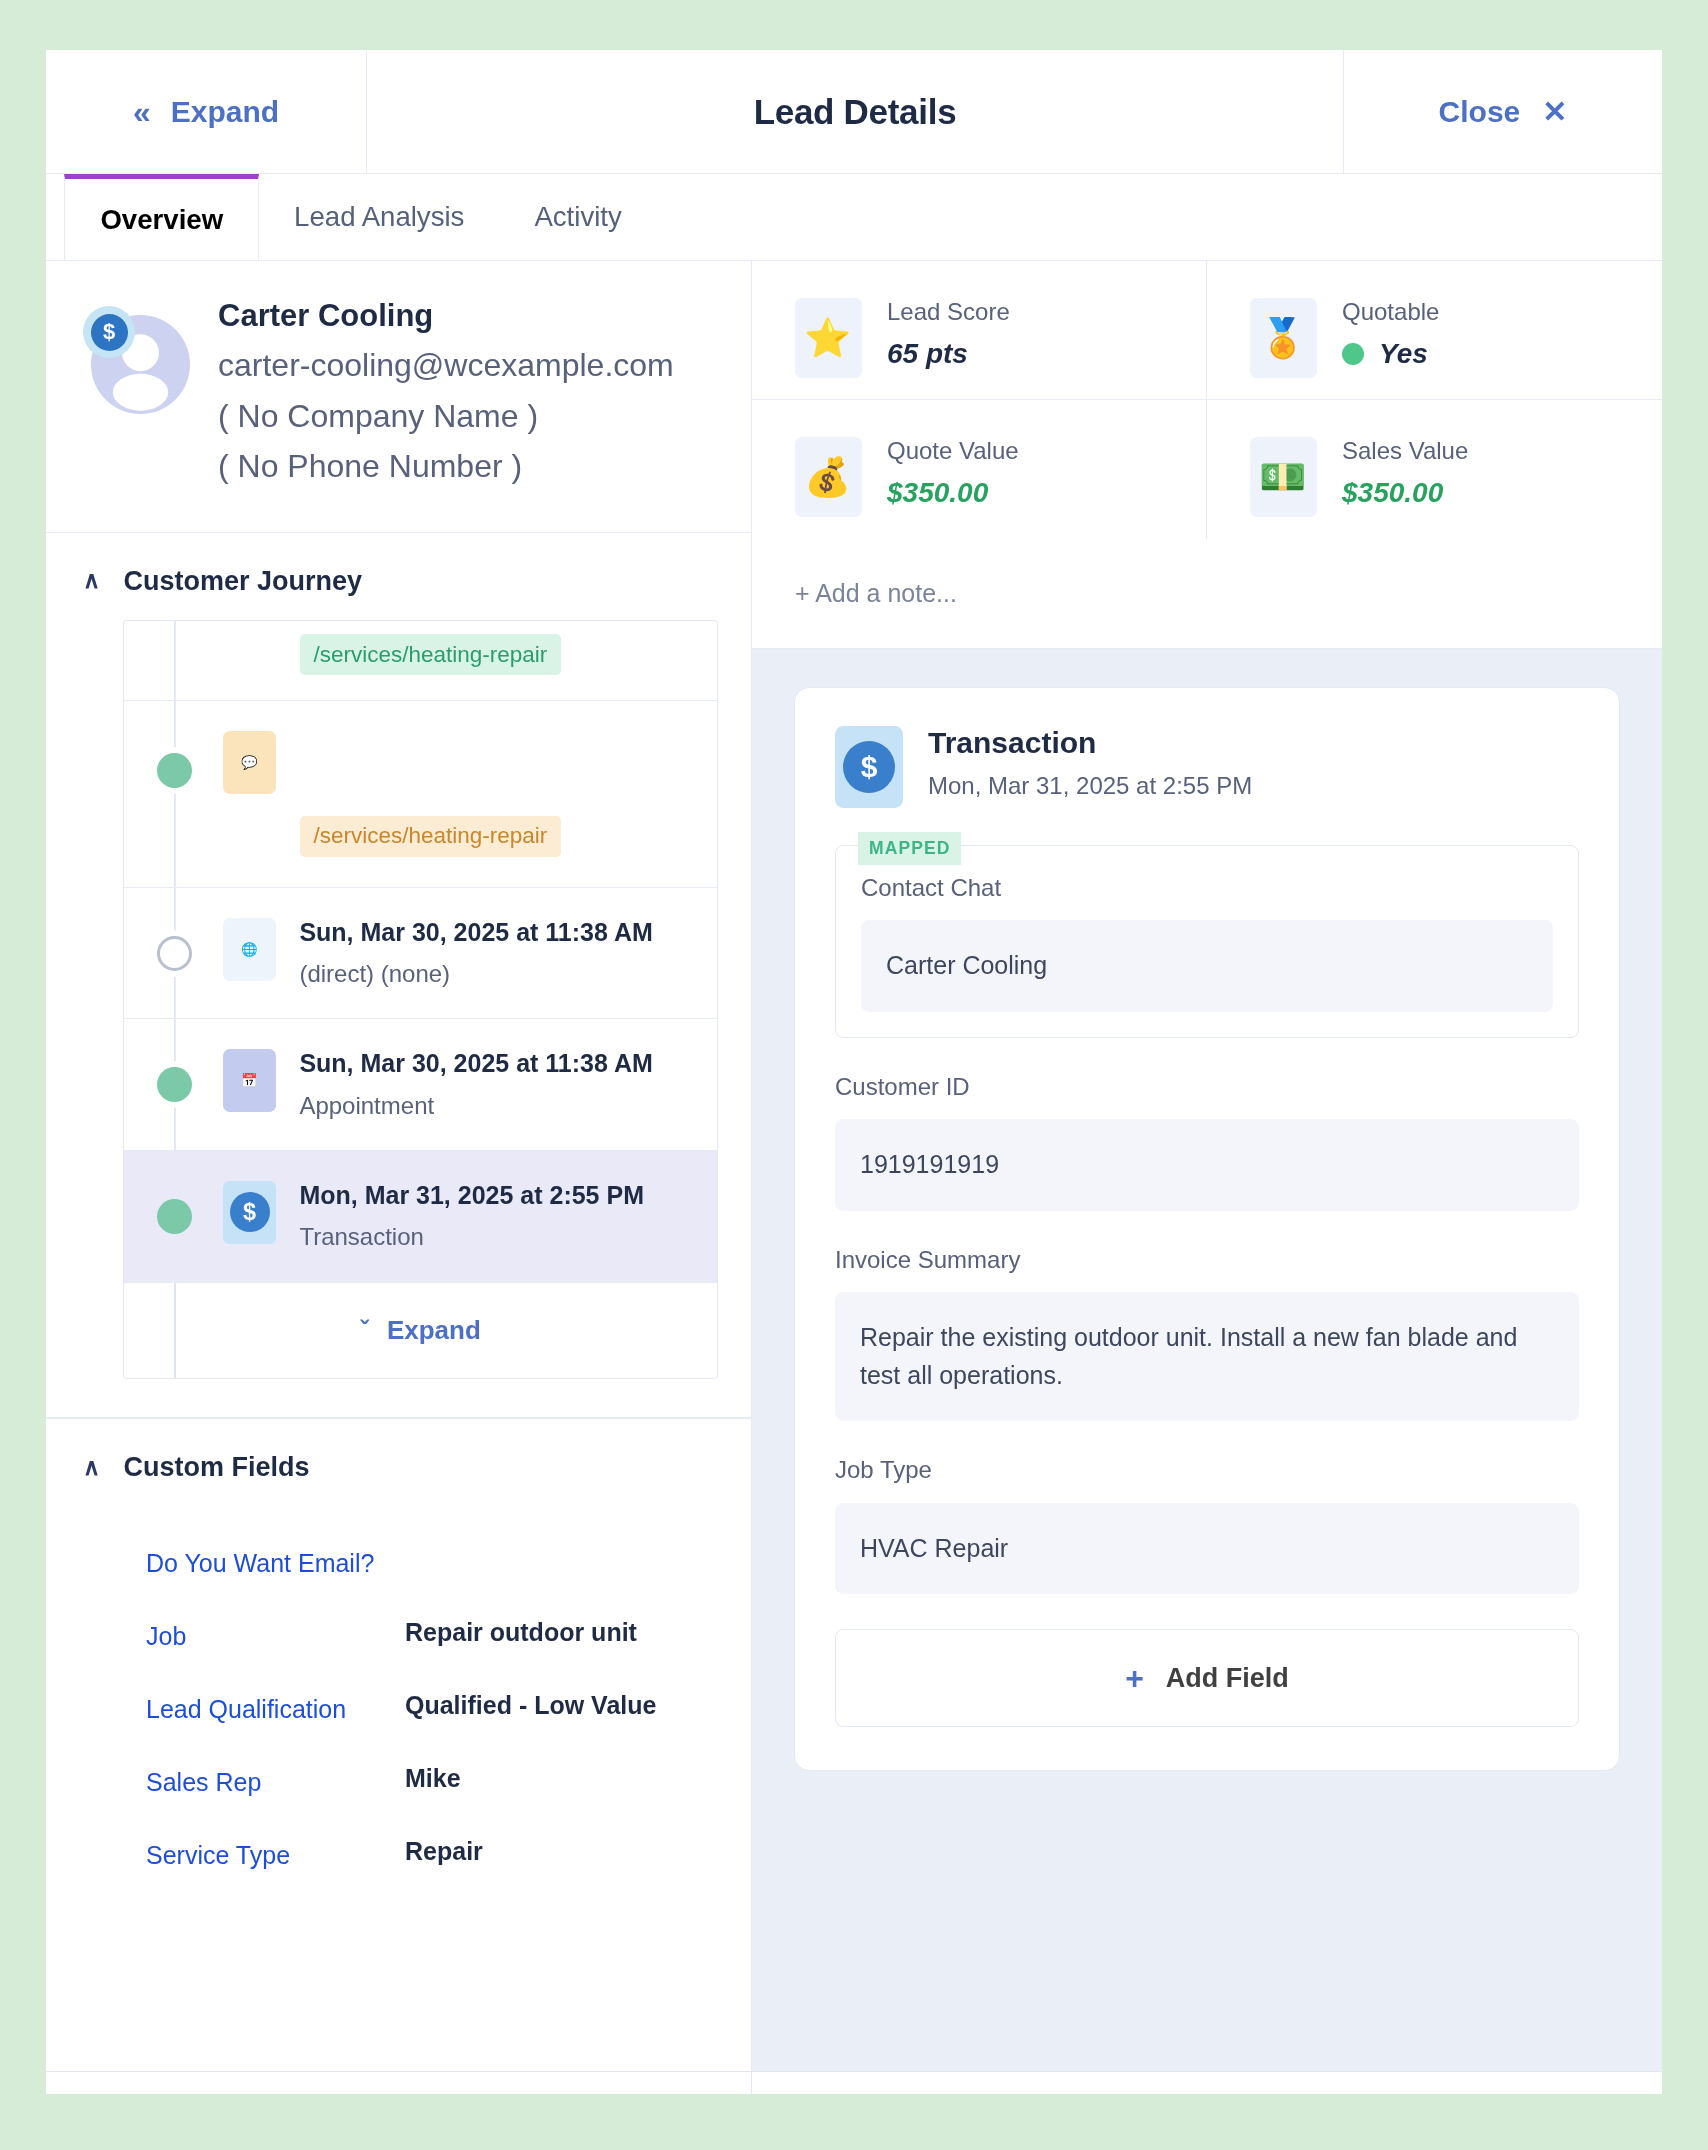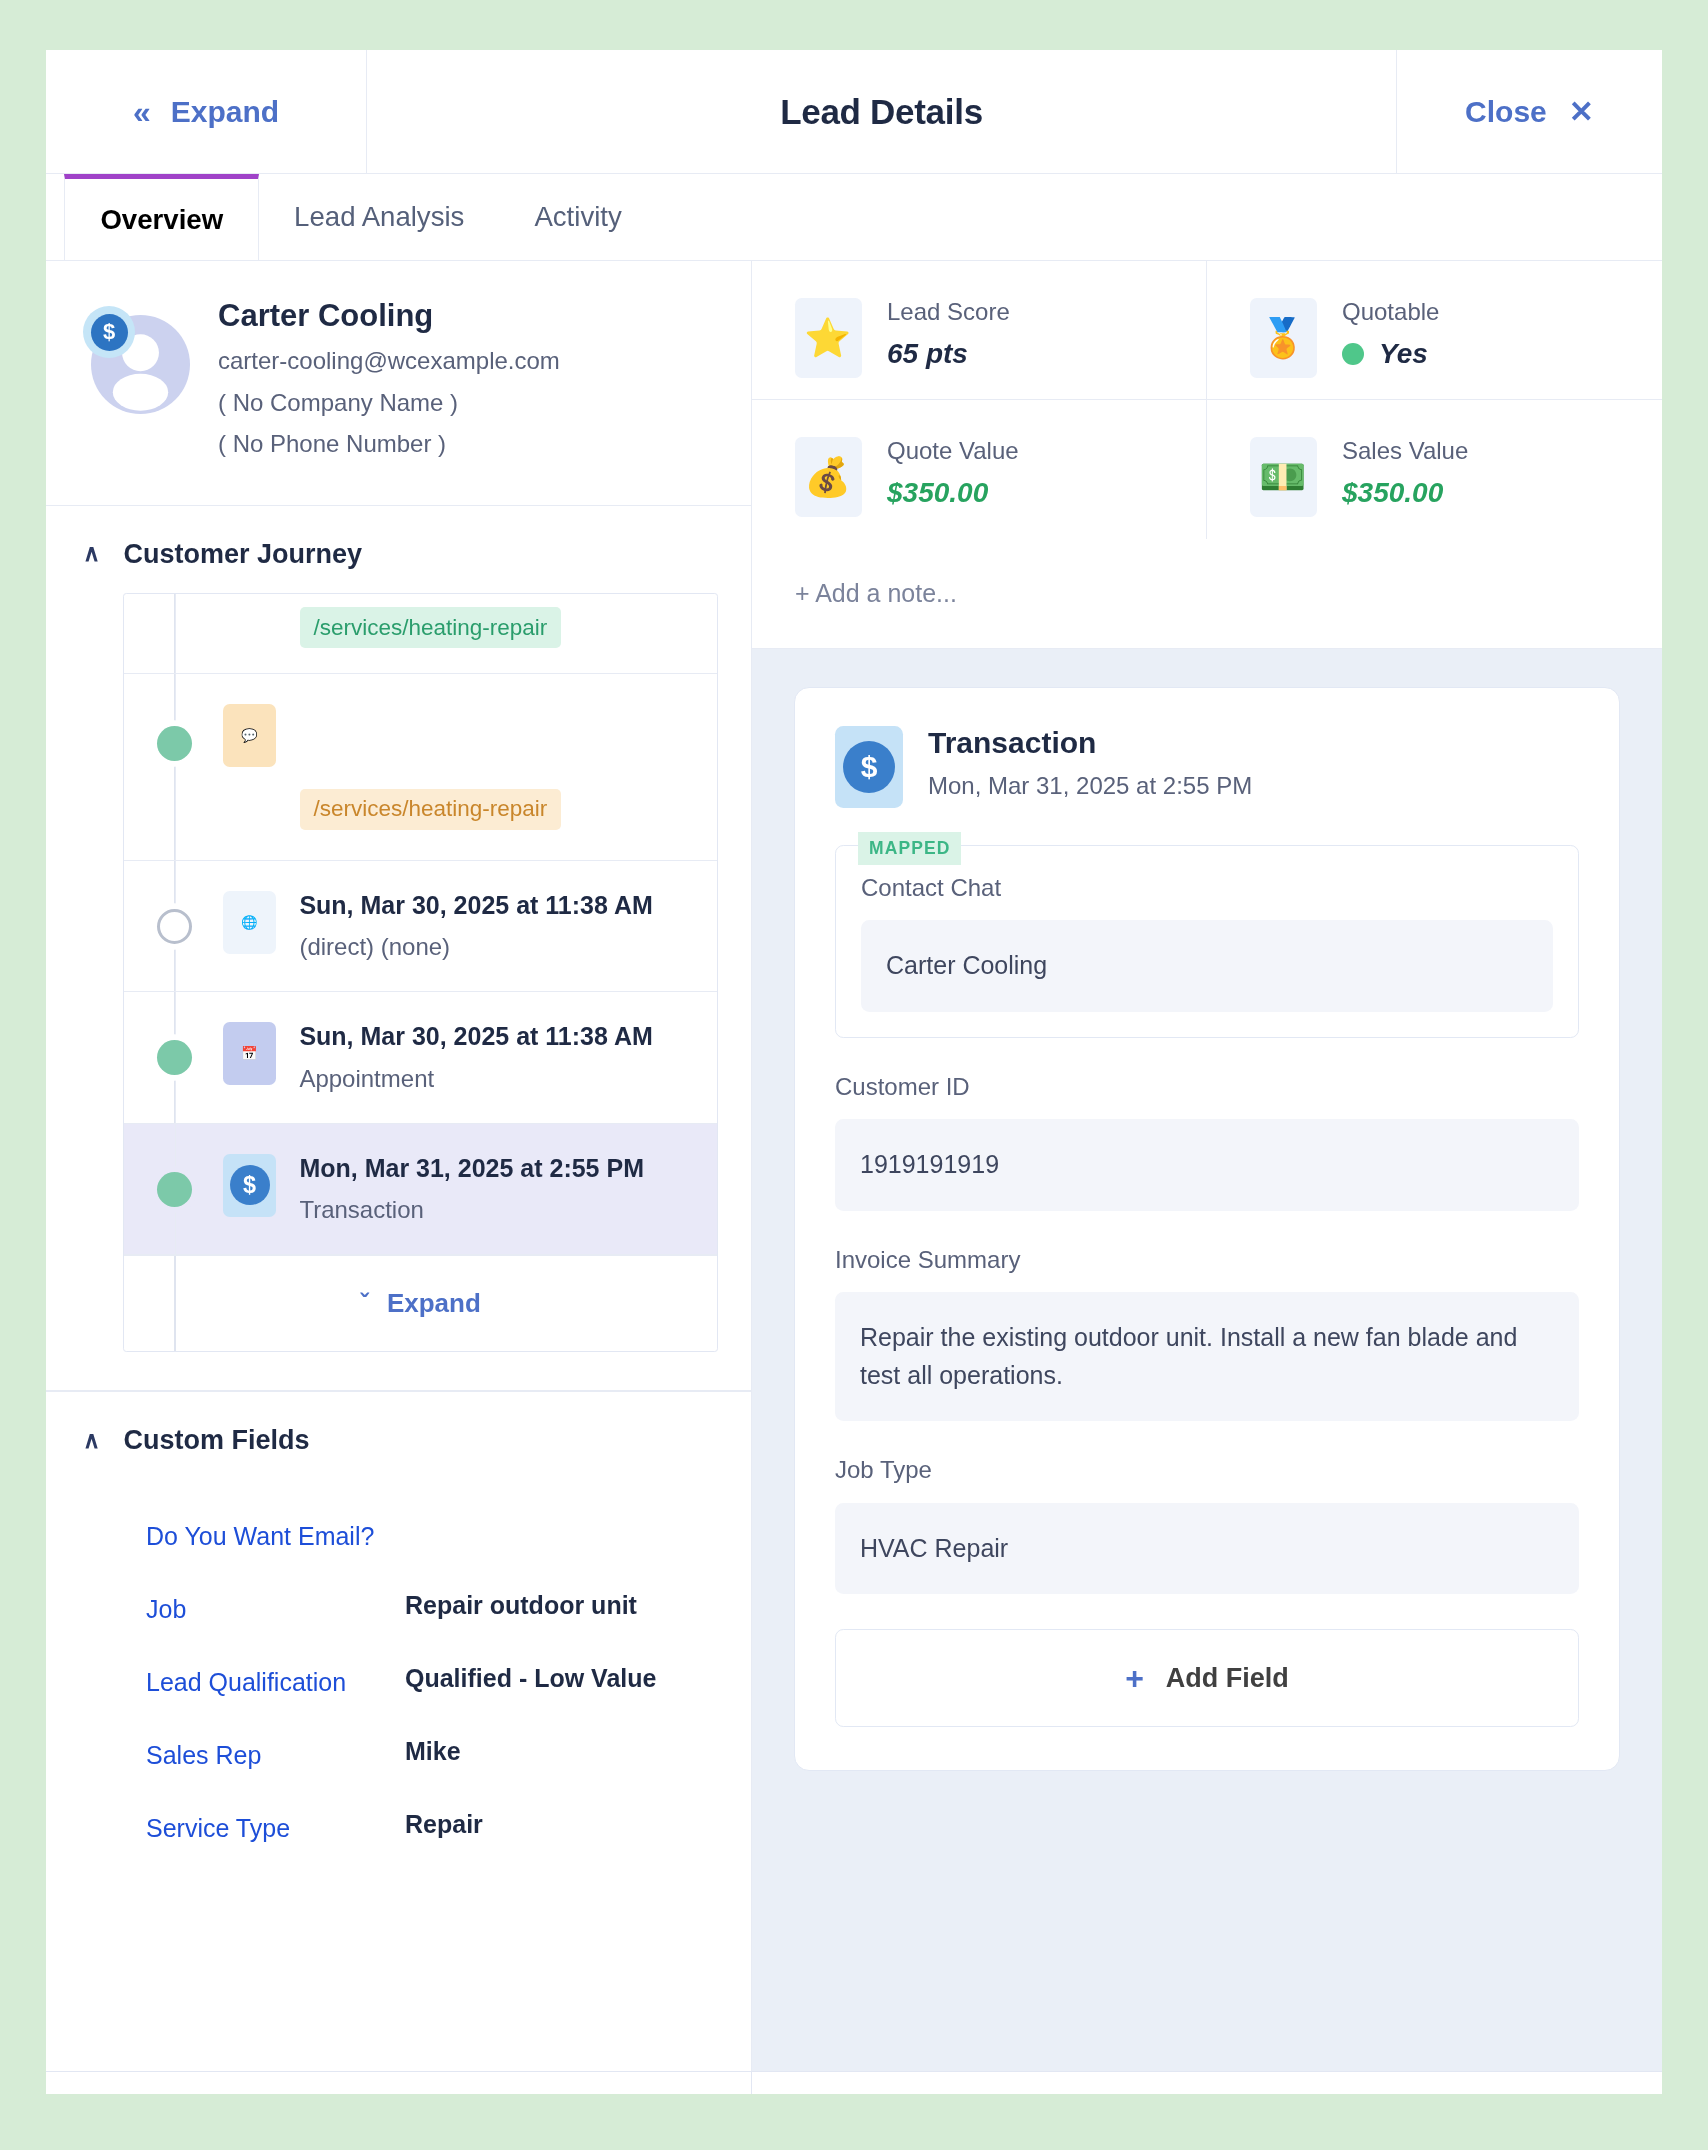--- a/index.html
+++ b/index.html
@@ -22,21 +22,21 @@
   .hdr { display: flex; height: 124px; border-bottom: 1.7px solid #e7ebf4; flex: none; }
   .hdr-left {
     width: 321px; display: flex; align-items: center; justify-content: center;
     gap: 20px; border-right: 1.7px solid #e7ebf4; cursor: pointer;
   }
   .chev-left { color: #4d70c7; font-size: 32px; font-weight: 700; line-height: 1; }
   .hdr-left-label { color: #4d70c7; font-size: 30px; font-weight: 700; }
   .hdr-mid { flex: 1; display: flex; align-items: center; justify-content: center; }
   .hdr-title { font-size: 35px; font-weight: 700; color: #1f2a44; letter-spacing: -0.3px; }
   .hdr-right {
-    width: 266px; display: flex; align-items: center; justify-content: center;
+    width: 319px; display: flex; align-items: center; justify-content: center;
     gap: 22px; border-left: 1.7px solid #e7ebf4; cursor: pointer;
   }
   .hdr-right-label { color: #4d70c7; font-size: 30px; font-weight: 700; }
   .x-icon { color: #4d70c7; font-size: 30px; font-weight: 700; line-height: 1; }
 
   
   .tabs { display: flex; height: 87px; border-bottom: 1.7px solid #e7ebf4; padding-left: 18.4px; flex: none; }
   .tab {
     display: flex; align-items: center; padding: 0 35px;
     font-size: 27.6px; color: #55607a; cursor: pointer; position: relative;
@@ -60,21 +60,21 @@
   .avatar svg { position: absolute; left: 0; top: 0; }
   .badge {
     position: absolute; left: 0; top: 0; width: 52px; height: 52px; border-radius: 50%;
     background: #c5e5f7; display: flex; align-items: center; justify-content: center;
   }
   .badge-inner {
     width: 37px; height: 37px; border-radius: 50%; background: #2d74c2;
     color: #fff; font-size: 22px; font-weight: 700; display: flex; align-items: center; justify-content: center;
   }
   .prof-name { font-size: 31px; font-weight: 700; color: #1f2a44; margin-bottom: 13.4px; }
-  .prof-line { font-size: 24px; color: #59617a; margin-bottom: 13.4px; }
+  .prof-line { font-size: 32px; color: #59617a; margin-bottom: 13.4px; }
 
   
   .sect-head { display: flex; align-items: center; gap: 23.4px; padding: 33px 33px 23.4px 37px; }
   .caret { color: #2c3a63; font-size: 23.4px; font-weight: 700; line-height: 1; }
   .sect-title { font-size: 27px; font-weight: 700; color: #1f2a44; }
 
   
   .timeline { margin: 0 33px 0 77px; border: 1.7px solid #e2e7f3; border-radius: 3.3px; overflow: hidden; position: relative; }
   .tl-row { display: flex; border-bottom: 1.7px solid #e7ebf4; position: relative; min-height: 58px; }
   .tl-row:last-child { border-bottom: none; }

